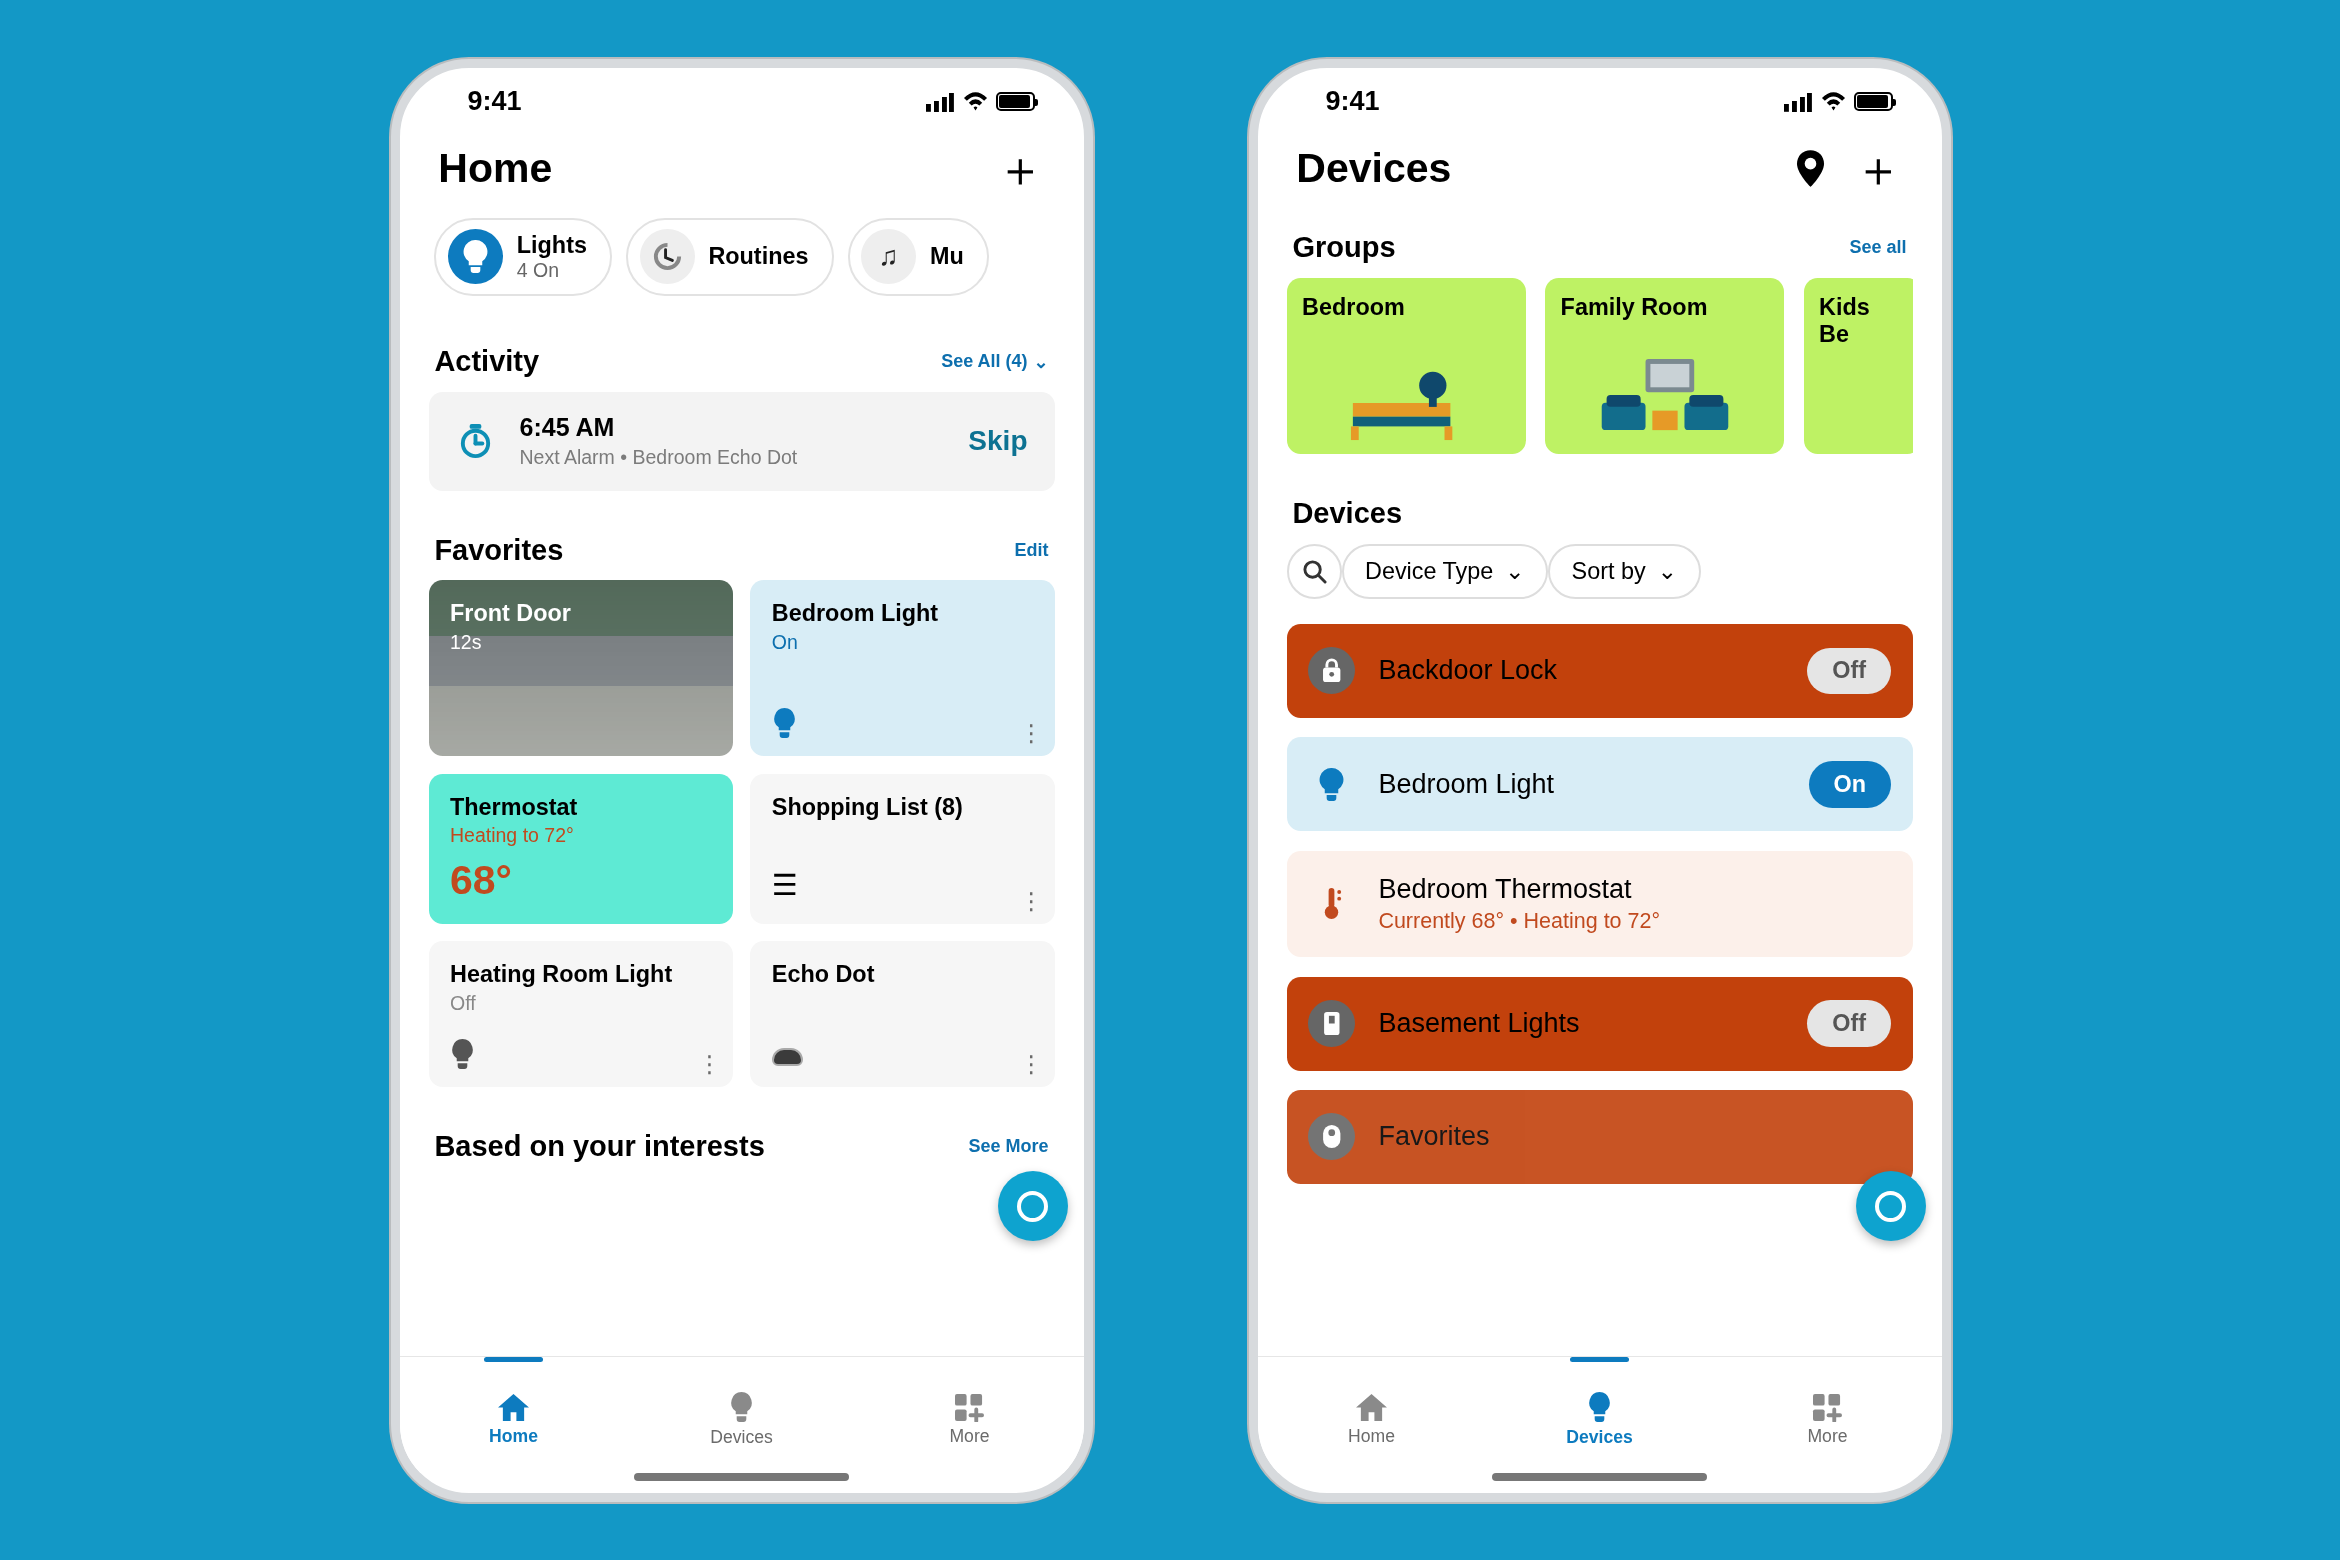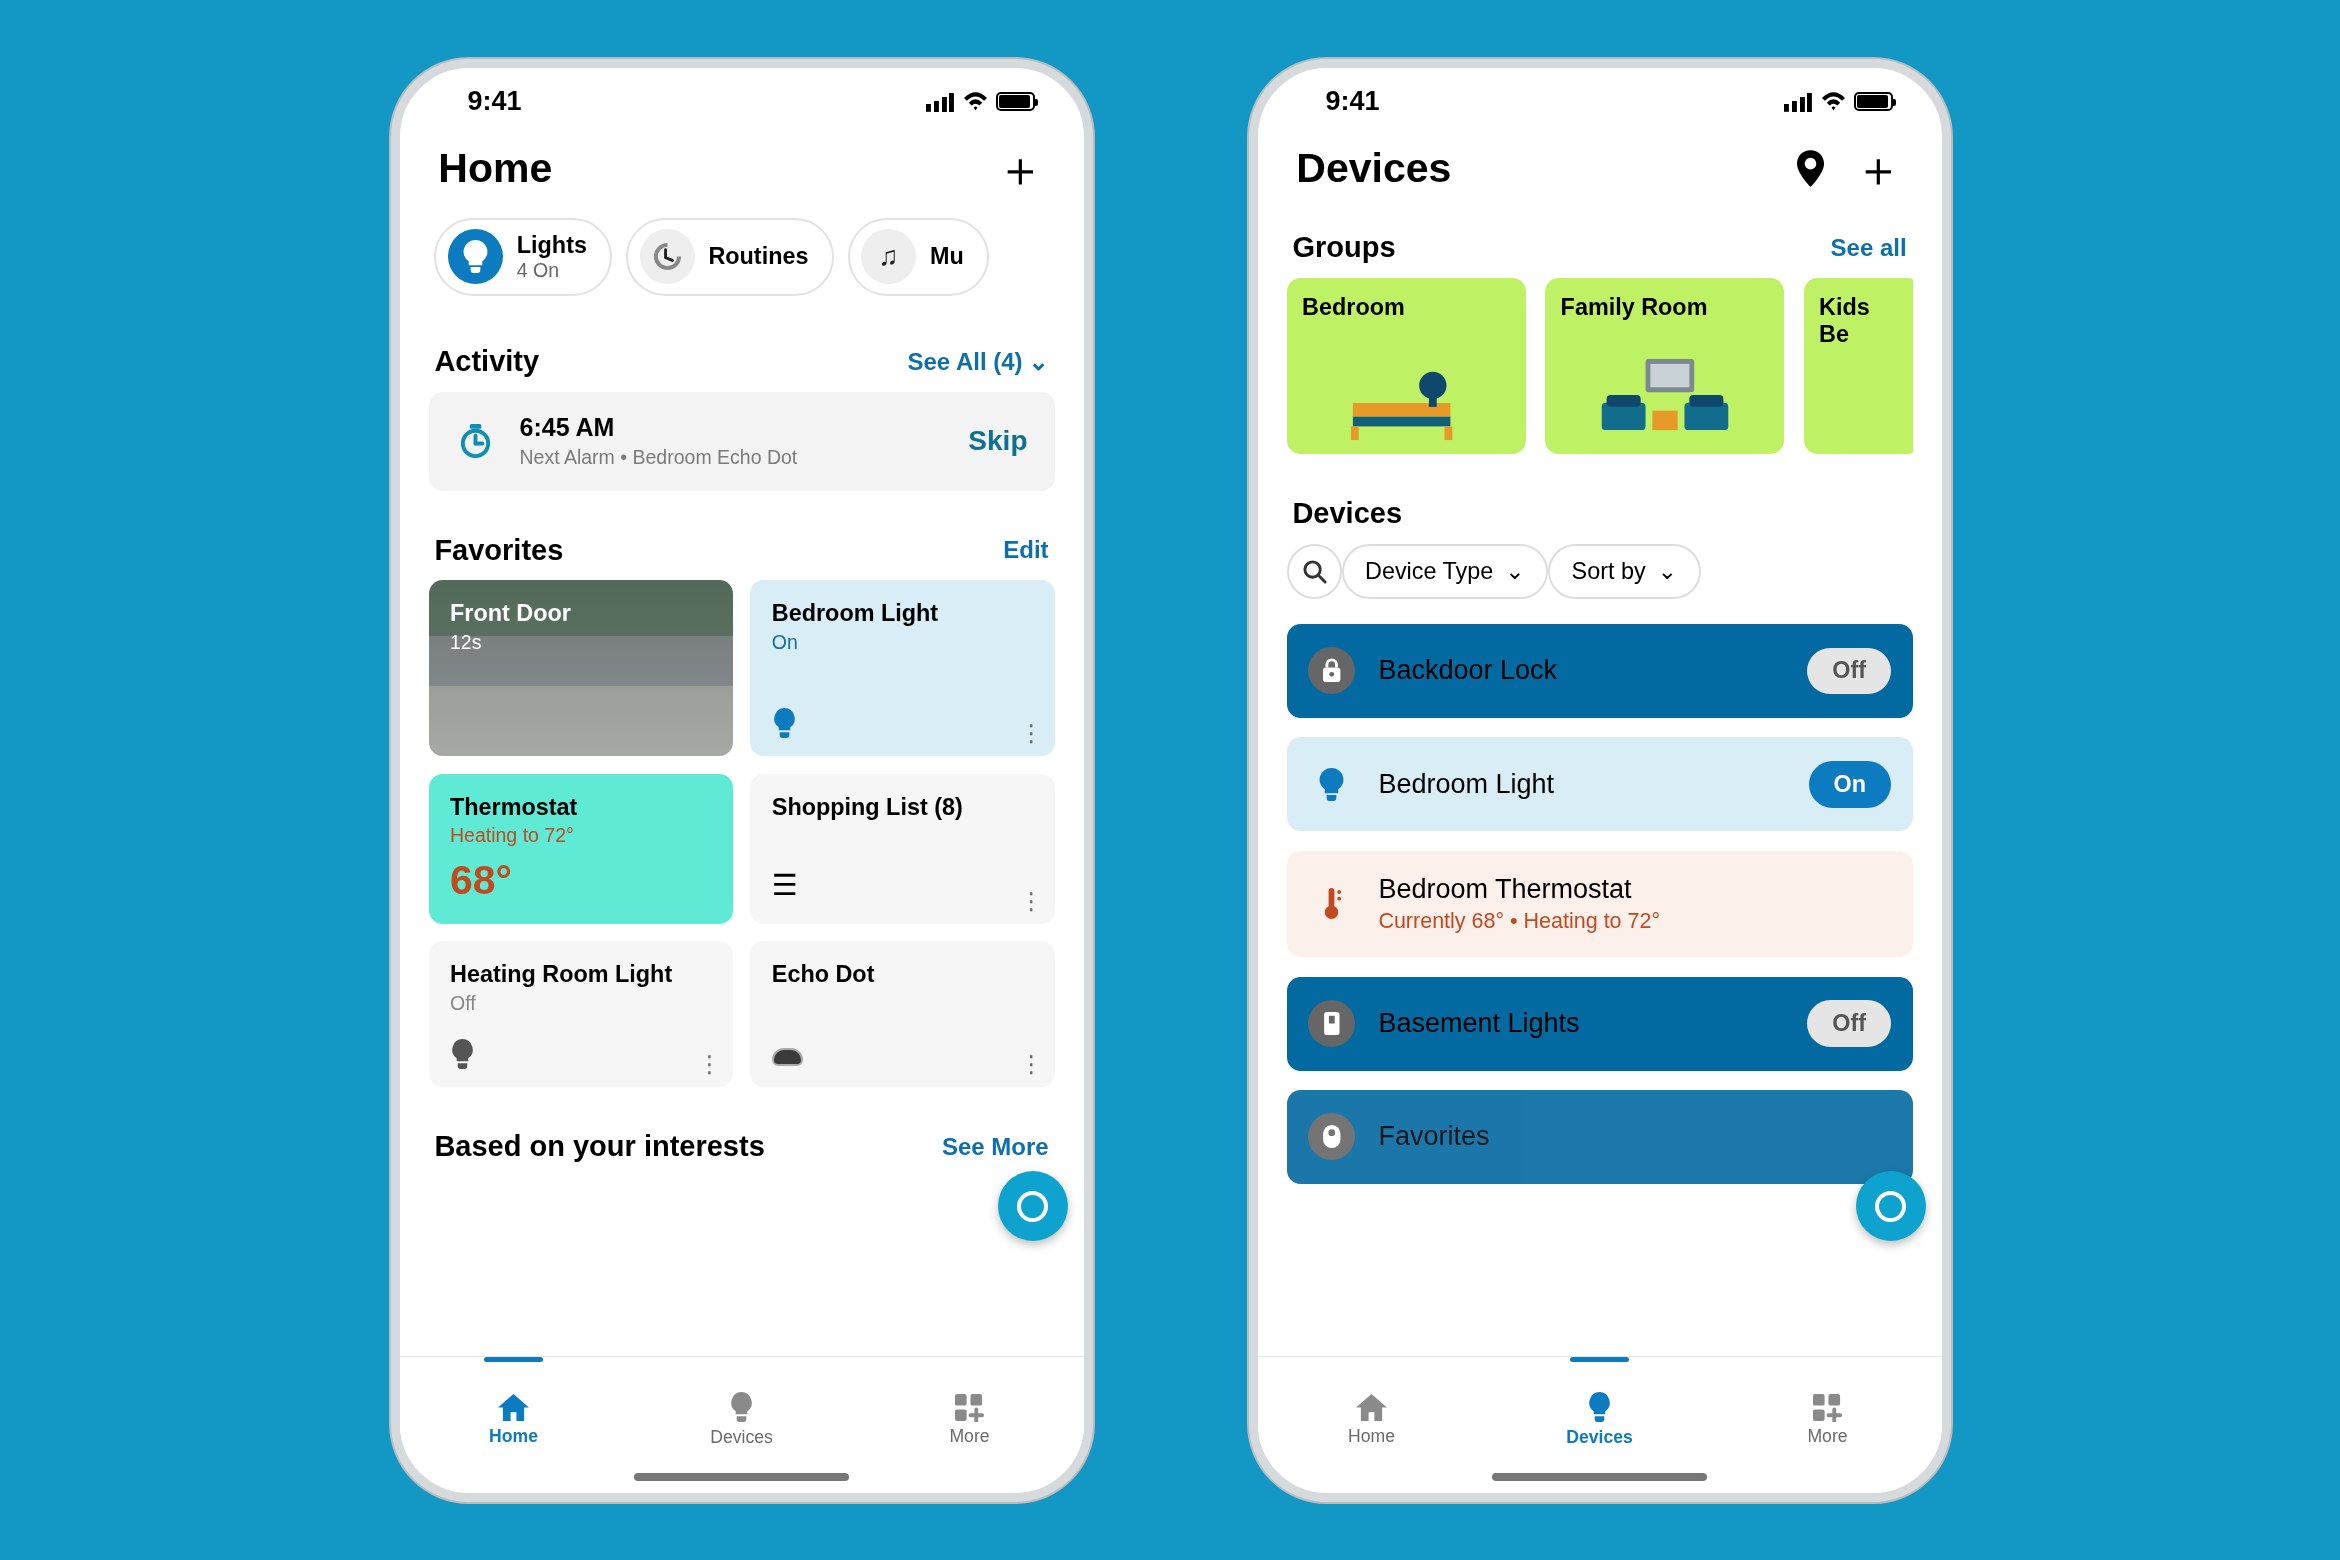--- a/index.html
+++ b/index.html
@@ -56,21 +56,21 @@
   .chip { border:2px solid #e2e2e2; border-radius:59px; padding:9.8px 23.4px 9.8px 11.7px; display:flex; gap:13.7px; align-items:center; background:#fff; cursor:pointer; }
   .chip .ic { width:55px;height:55px;border-radius:50%; display:flex;align-items:center;justify-content:center; font-size:27px; }
   .chip.lights .ic{ background:#0d7bbf; color:#fff; }
   .chip.routines .ic{ background:#eeeeee; color:#555; }
   .chip.music .ic{ background:#eeeeee; color:#222; }
   .chip .lbls .l1{ font-size:23.4px; font-weight:700; }
   .chip .lbls .l2{ font-size:19.5px; color:#666; }
 
   .sechead { display:flex; justify-content:space-between; align-items:center; margin: 43px 5.9px 13.7px 5.9px; }
   .sechead .st{ font-size:29px; font-weight:800; }
-  .sechead .act{ font-size:24px; color:#0d6fae; font-weight:600; cursor:pointer; display:flex; gap:5.9px; align-items:center;}
+  .sechead .act{ font-size:18px; color:#0d6fae; font-weight:600; cursor:pointer; display:flex; gap:5.9px; align-items:center;}
 
   .activitycard{ background:#f3f3f3; border-radius:13.7px; padding:21.5px 27px; display:flex; align-items:center; gap:25px; }
   .activitycard .alarm{ color:#0d8fb5; font-size:39px; }
   .activitycard .txt{ flex:1; }
   .activitycard .txt .t1{ font-size:25px; font-weight:700; }
   .activitycard .txt .t2{ font-size:19.5px; color:#7b7b7b; margin-top:3.9px;}
   .activitycard .skip{ color:#0d7292; font-size:28px; font-weight:700; cursor:pointer; }
 
   .favgrid{ display:grid; grid-template-columns:1fr 1fr; gap:17.6px; }
   .card{ background:#f6f6f6; border-radius:13.7px; padding:19.5px 21.5px; min-height:146px; position:relative; cursor:pointer; }
@@ -96,21 +96,21 @@
   .groups{ display:flex; gap:19.5px; overflow:hidden; }
   .group{ flex:0 0 239px; background:#bef264; border-radius:13.7px; padding:15.6px; height:176px; position:relative; cursor:pointer;}
   .group .gt{ font-size:23.4px; font-weight:700; }
   .roomart{ position:absolute; bottom:11.7px; left:0; right:0; display:flex; justify-content:center; }
 
   .filters{ display:flex; gap:0; align-items:center; margin-top:9.8px; }
   .iconcirc{ width:55px;height:55px;border-radius:50%;border:2px solid #ddd;display:flex;align-items:center;justify-content:center;font-size:25px;cursor:pointer;}
   .pill{ border:2px solid #ddd; border-radius:59px; padding:11.7px 21.5px; font-size:23.4px; display:flex; gap:11.7px; align-items:center; cursor:pointer;}
 
   .devlist{ margin-top:25px; display:flex; flex-direction:column; gap:19.5px; }
-  .devrow{ background:#0369a1; border-radius:13.7px; padding:23.4px 21.5px; display:flex; align-items:center; gap:23.4px; cursor:pointer;}
+  .devrow{ background:#c2410c; border-radius:13.7px; padding:23.4px 21.5px; display:flex; align-items:center; gap:23.4px; cursor:pointer;}
   .devrow .dic{ width:47px;height:47px;border-radius:50%;display:flex;align-items:center;justify-content:center;font-size:25px; background:#666;color:#fff;}
   .devrow .dt{ flex:1; }
   .devrow .dt .d1{ font-size:27px; font-weight:500; }
   .devrow .dt .d2{ font-size:21.5px; color:#c14a1f; margin-top:3.9px;}
   .devrow.blue{ background:#d8edf6; }
   .devrow.blue .dic{ background:transparent; color:#0d7bbf; font-size:33px;}
   .devrow.therm2{ background:#fcf0ea; }
   .devrow.therm2 .dic{ background:transparent; color:#c14a1f; font-size:33px;}
   .toggle{ padding:9.8px 25px; border-radius:39px; font-size:23.4px; font-weight:700; cursor:pointer;}
   .toggle.off{ background:#e5e5e5; color:#555;}

